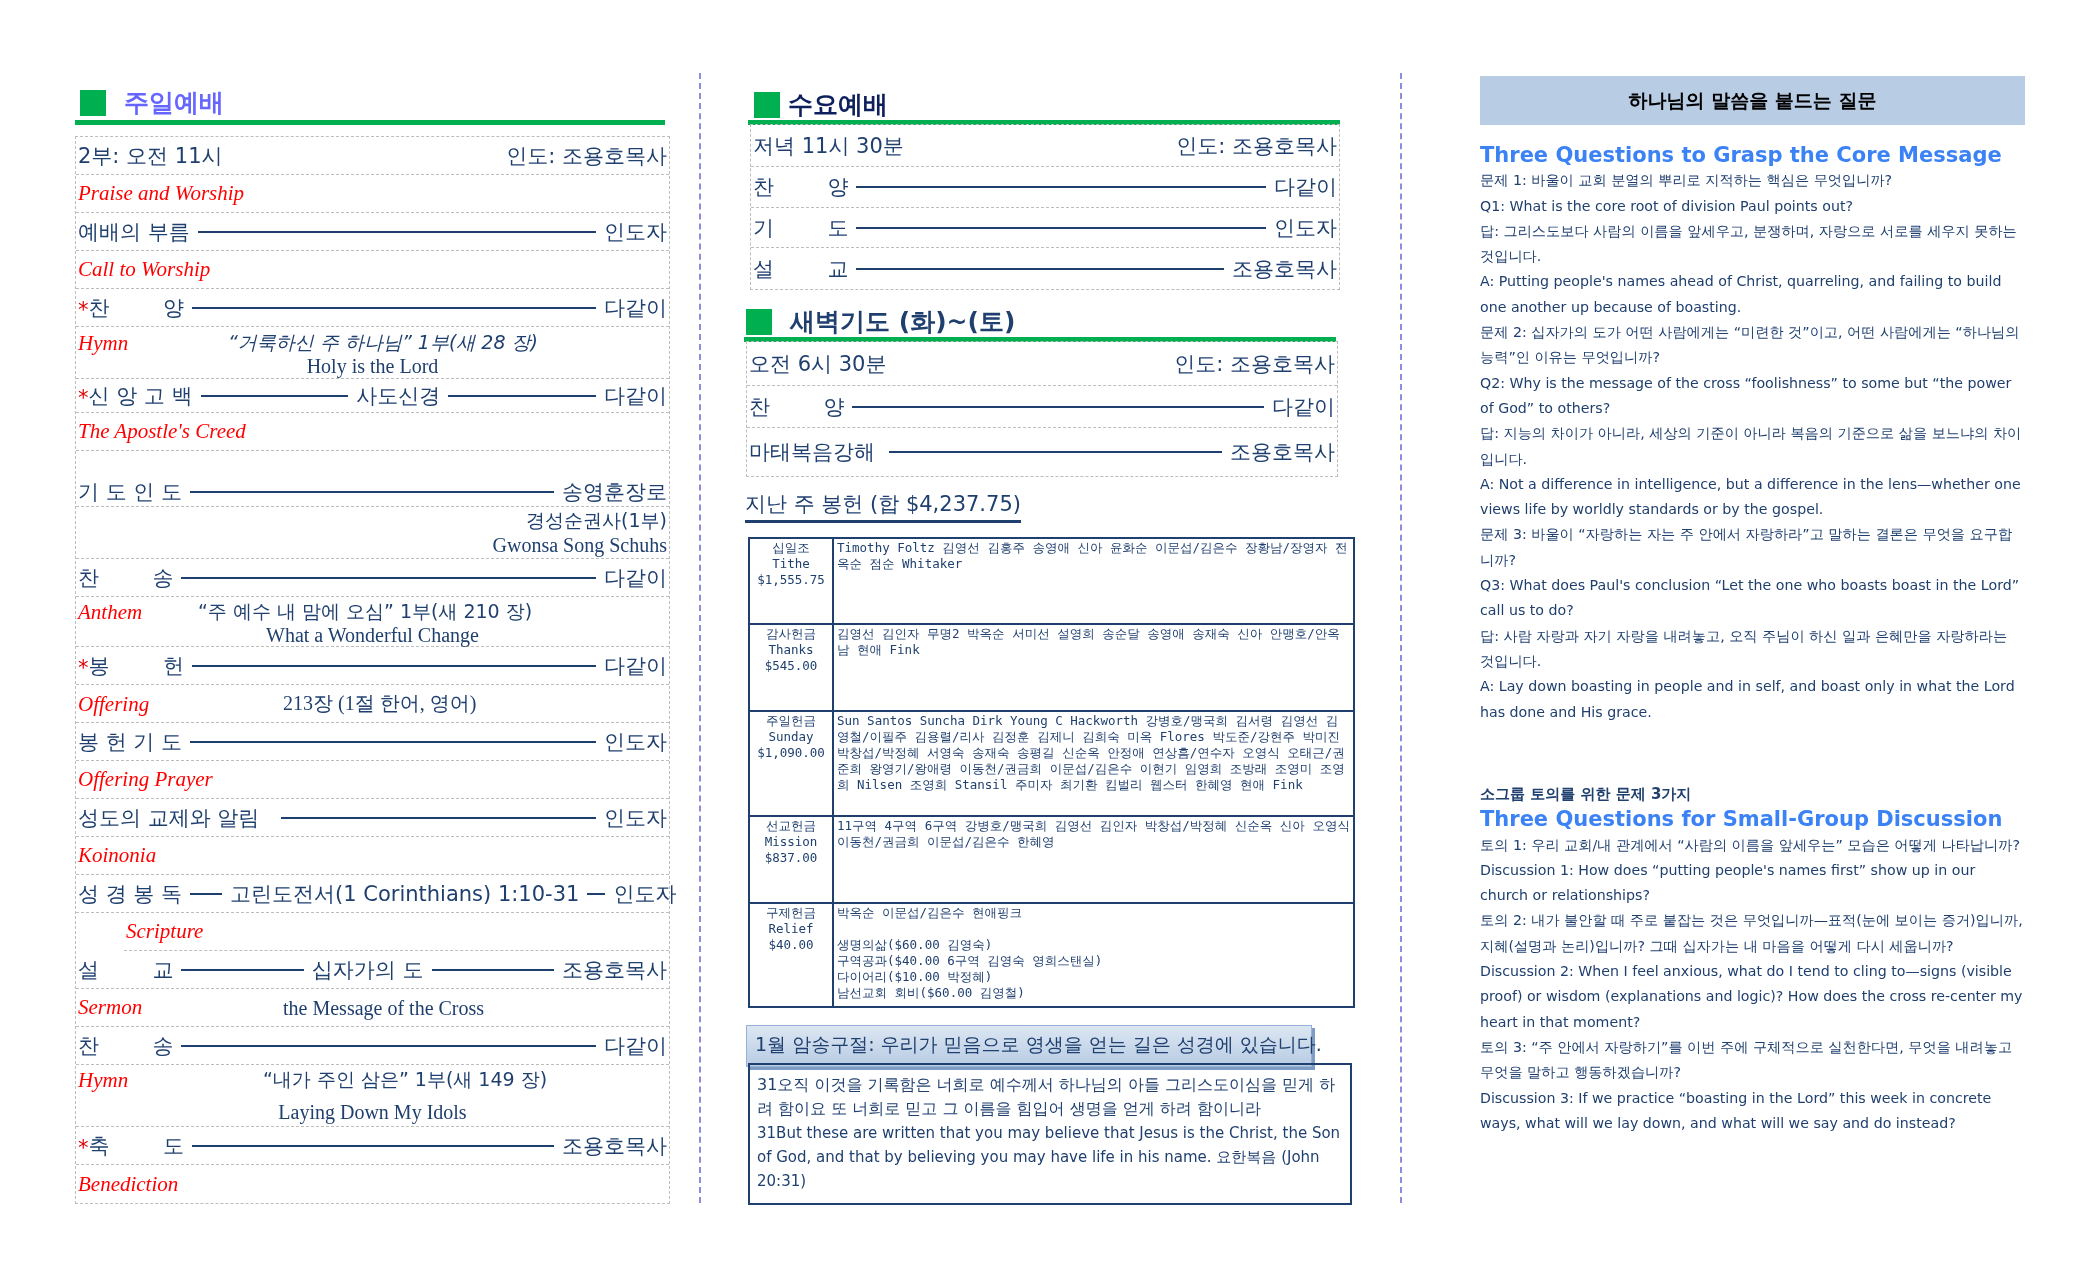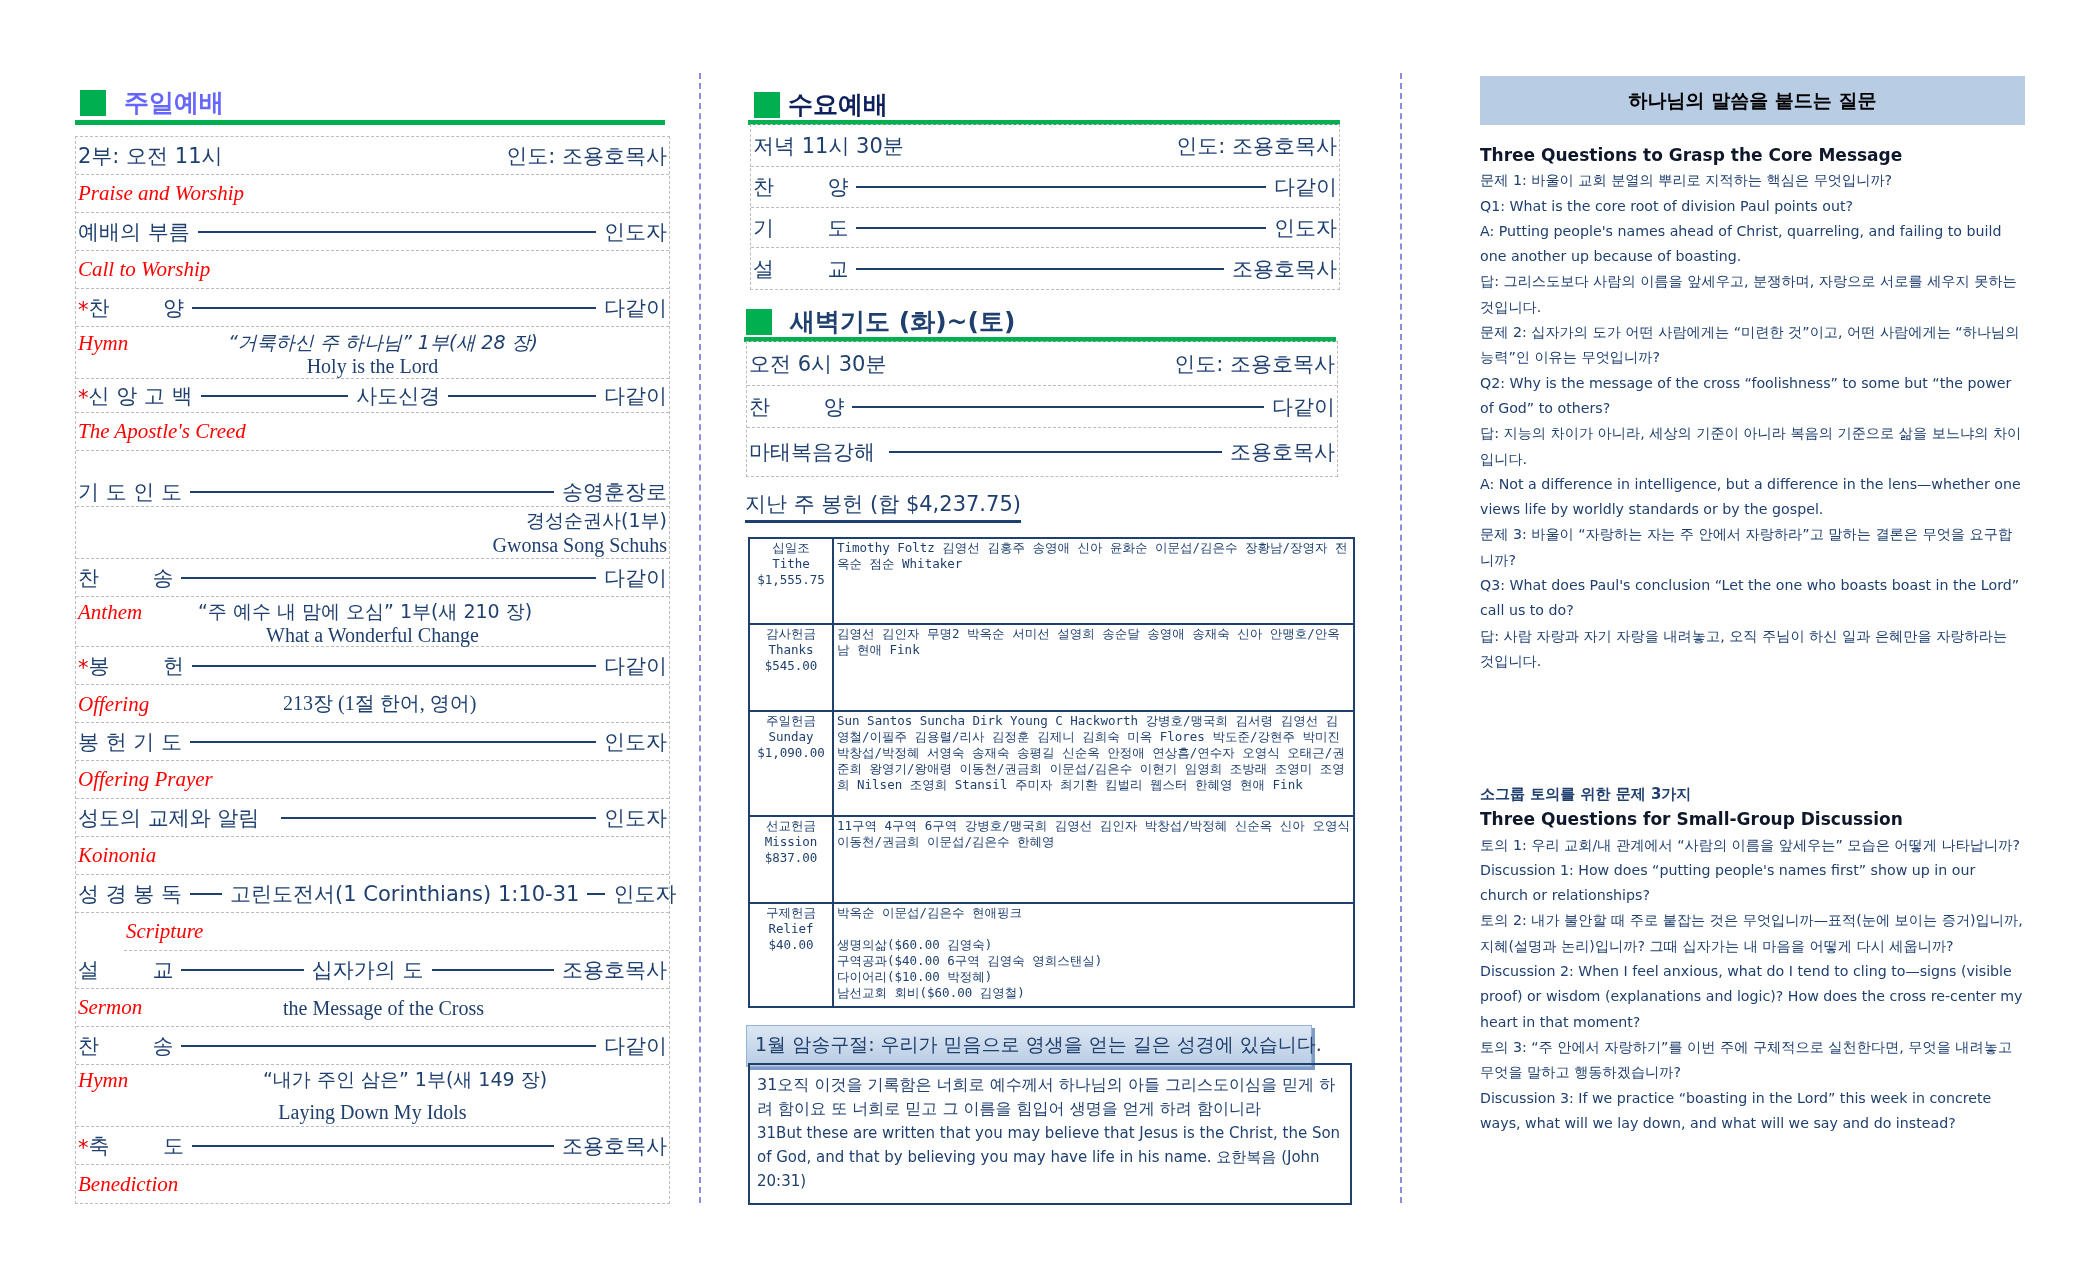--- a/index.html
+++ b/index.html
@@ -37,21 +37,21 @@
   .off-table td.names { white-space: pre-wrap; }
 
   
   .verse-hd { position: absolute; left: 746px; top: 1025px; width: 566px; height: 42px; background: linear-gradient(#dce6f2, #b8cce4); border: 1px solid #95b3d7; box-shadow: 3px 3px 0 #7f9cc4; font-size: 19px; color: #1f3f6e; padding: 6px 8px; white-space: nowrap; }
   .verse-box { position: absolute; left: 748px; top: 1063px; width: 604px; height: 142px; border: 2px solid #1f3f6e; font-size: 16px; line-height: 24px; padding: 8px 7px; color: #1f3f6e; }
 
   
   .qhead { position: absolute; left: 1480px; top: 76px; width: 545px; height: 49px; background: #b8cce4; display: flex; align-items: center; justify-content: center; font-weight: bold; font-size: 19px; color: #000; }
   .qcol { position: absolute; left: 1480px; width: 545px; font-size: 14.2px; line-height: 25.3px; color: #1f3f6e; }
   .qcol .h-ko { font-size: 15px; font-weight: bold; color: #1f3f6e; }
-  .qcol .h-en { font-size: 17px; font-weight: bold; color: #0f172a; }
+  .qcol .h-en { font-size: 21px; font-weight: bold; color: #3b82f6; }
   .qcol p { margin: 0; }
 </style>
 </head>
 <body>
 
 <div class="vdiv" style="left:699px;"></div>
 <div class="vdiv" style="left:1400px;"></div>
 
 <div class="sec-head" style="left:80px; top:86px;">
   <span class="sq"></span>
@@ -343,29 +343,30 @@
   <div>31오직 이것을 기록함은 너희로 예수께서 하나님의 아들 그리스도이심을 믿게 하려 함이요 또 너희로 믿고 그 이름을 힘입어 생명을 얻게 하려 함이니라</div>
   <div style="font-size:15px;">31But these are written that you may believe that Jesus is the Christ, the Son of God, and that by believing you may have life in his name. 요한복음 (John 20:31)</div>
 </div>
 
 <div class="qhead">하나님의 말씀을 붙드는 질문</div>
 
 <div class="qcol" style="top:143px;">
   <p class="h-en">Three Questions to Grasp the Core Message</p>
   <p>문제 1: 바울이 교회 분열의 뿌리로 지적하는 핵심은 무엇입니까?</p>
   <p>Q1: What is the core root of division Paul points out?</p>
+  <p>답: 그리스도보다 사람의 이름을 앞세우고, 분쟁하며, 자랑으로 서로를 세우지 못하는 것입니다.</p>
   <p>A: Putting people's names ahead of Christ, quarreling, and failing to build one another up because of boasting.</p>
-  <p>답: 그리스도보다 사람의 이름을 앞세우고, 분쟁하며, 자랑으로 서로를 세우지 못하는 것입니다.</p>
   <p>문제 2: 십자가의 도가 어떤 사람에게는 “미련한 것”이고, 어떤 사람에게는 “하나님의 능력”인 이유는 무엇입니까?</p>
   <p>Q2: Why is the message of the cross “foolishness” to some but “the power of God” to others?</p>
   <p>답: 지능의 차이가 아니라, 세상의 기준이 아니라 복음의 기준으로 삶을 보느냐의 차이입니다.</p>
   <p>A: Not a difference in intelligence, but a difference in the lens—whether one views life by worldly standards or by the gospel.</p>
   <p>문제 3: 바울이 “자랑하는 자는 주 안에서 자랑하라”고 말하는 결론은 무엇을 요구합니까?</p>
   <p>Q3: What does Paul's conclusion “Let the one who boasts boast in the Lord” call us to do?</p>
   <p>답: 사람 자랑과 자기 자랑을 내려놓고, 오직 주님이 하신 일과 은혜만을 자랑하라는 것입니다.</p>
+  <p>A: Lay down boasting in people and in self, and boast only in what the Lord has done and His grace.</p>
 </div>
 
 <div class="qcol" style="top:782px;">
   <p class="h-ko">소그룹 토의를 위한 문제 3가지</p>
   <p class="h-en">Three Questions for Small-Group Discussion</p>
   <p>토의 1: 우리 교회/내 관계에서 “사람의 이름을 앞세우는” 모습은 어떻게 나타납니까?</p>
   <p>Discussion 1: How does “putting people's names first” show up in our church or relationships?</p>
   <p>토의 2: 내가 불안할 때 주로 붙잡는 것은 무엇입니까—표적(눈에 보이는 증거)입니까, 지혜(설명과 논리)입니까? 그때 십자가는 내 마음을 어떻게 다시 세웁니까?</p>
   <p>Discussion 2: When I feel anxious, what do I tend to cling to—signs (visible proof) or wisdom (explanations and logic)? How does the cross re-center my heart in that moment?</p>
   <p>토의 3: “주 안에서 자랑하기”를 이번 주에 구체적으로 실천한다면, 무엇을 내려놓고 무엇을 말하고 행동하겠습니까?</p>

